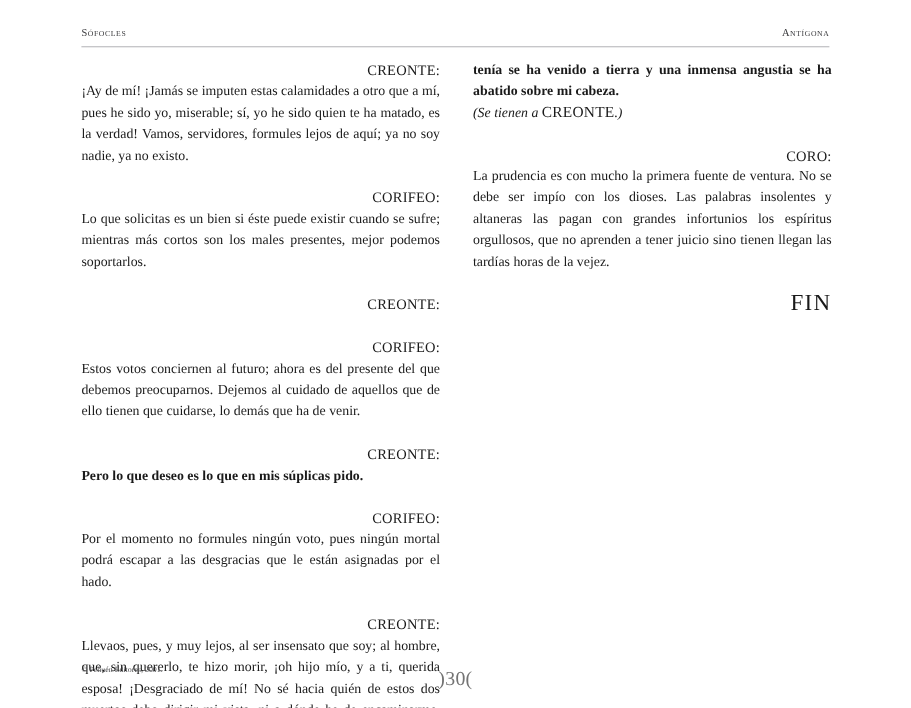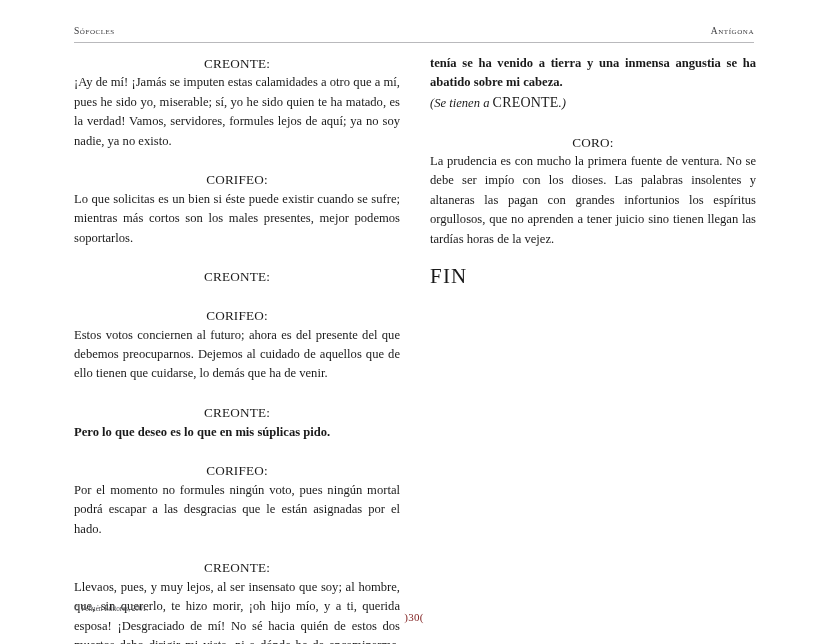--- a/index.html
+++ b/index.html
@@ -69,41 +69,42 @@
   .col-right { left: 430px; }
 
   .block { margin: 0 0 0 0; }
   .block + .block { margin-top: 19.4px; }
 
   .speaker {
     margin: 0;
     font-size: 13.2px;
     line-height: 19.4px;
     letter-spacing: 0.2px;
-    text-align: center;
+    text-align: right;
   }
   .speech {
     margin: 0;
     text-align: justify;
   }
   .speech.last-line-natural { text-align-last: left; font-weight: bold; }
 
   .stage {
     margin: 0;
     font-style: italic;
     text-align: left;
   }
   .stage .roman {
     font-style: normal;
     font-size: 14px;
     letter-spacing: 0.2px;
   }
 
   .fin {
     margin: 14px 0 0 0;
+    text-align: right;
     font-size: 21px;
     line-height: 26px;
     letter-spacing: 1.2px;
   }
 
   
   .footer-copyright {
     position: absolute;
     left: 74px;
     top: 604px;
@@ -111,23 +112,23 @@
     line-height: 10px;
     color: #4a4a4d;
     white-space: nowrap;
   }
   .folio {
     position: absolute;
     left: 0;
     top: 608px;
     width: 828px;
     text-align: center;
-    font-size: 11px;
+    font-size: 18px;
     line-height: 18px;
-    color: #7f1d1d;
+    color: #737373;
     letter-spacing: 0.3px;
   }
 </style>
 </head>
 <body>
 
 <div class="page">
 
   <div class="runhead">
     <span class="runhead-left">Sófocles</span>

